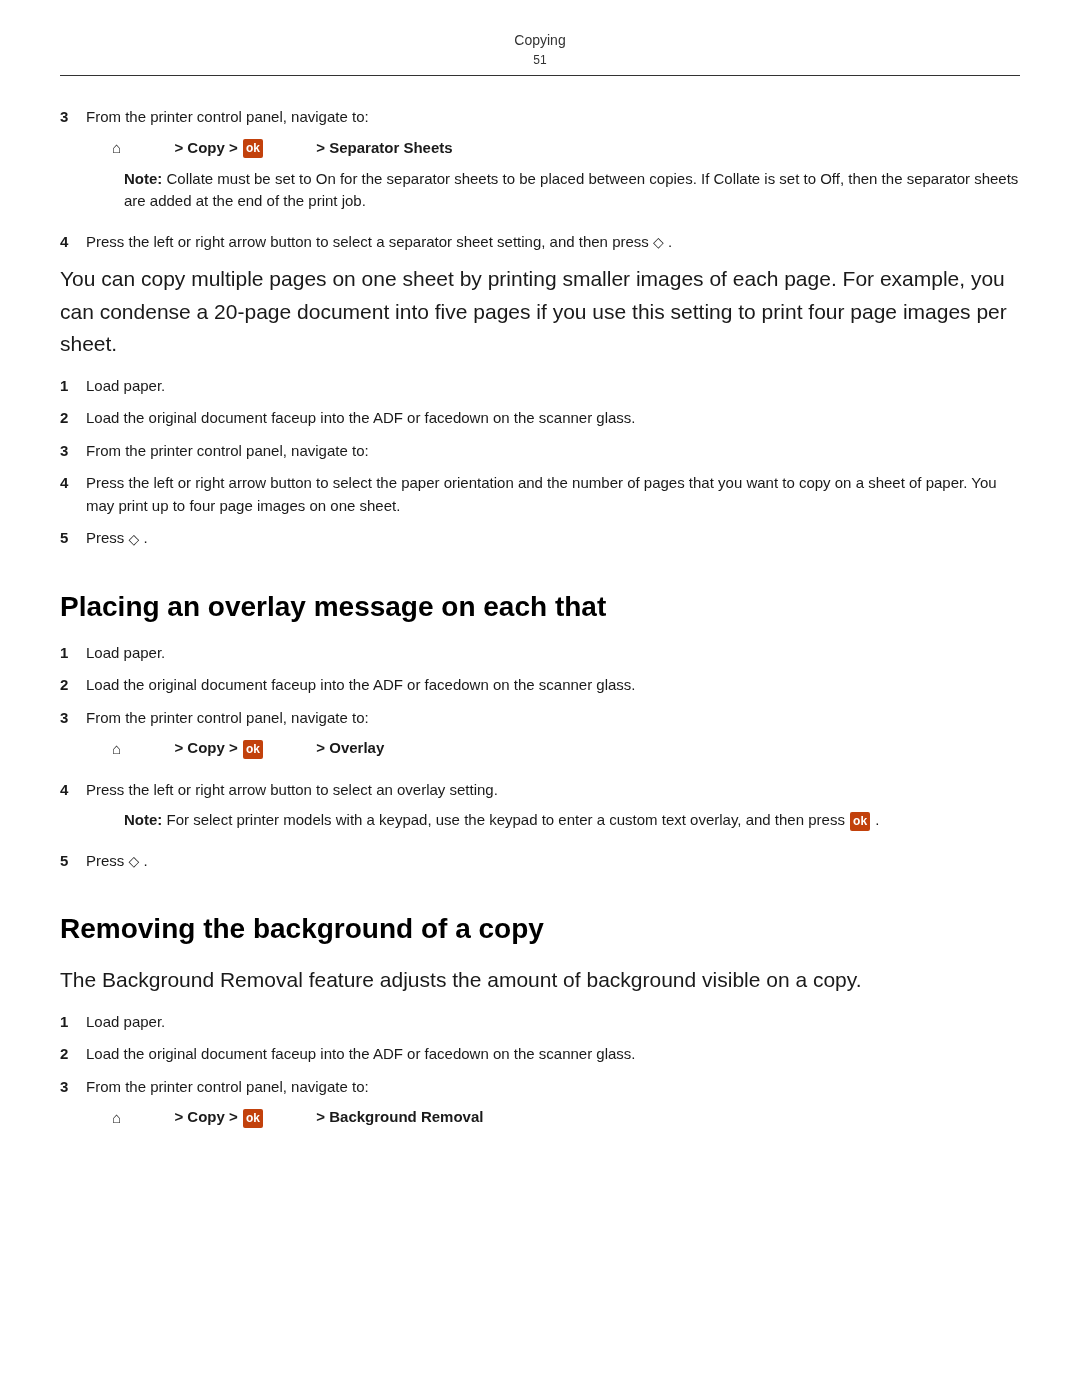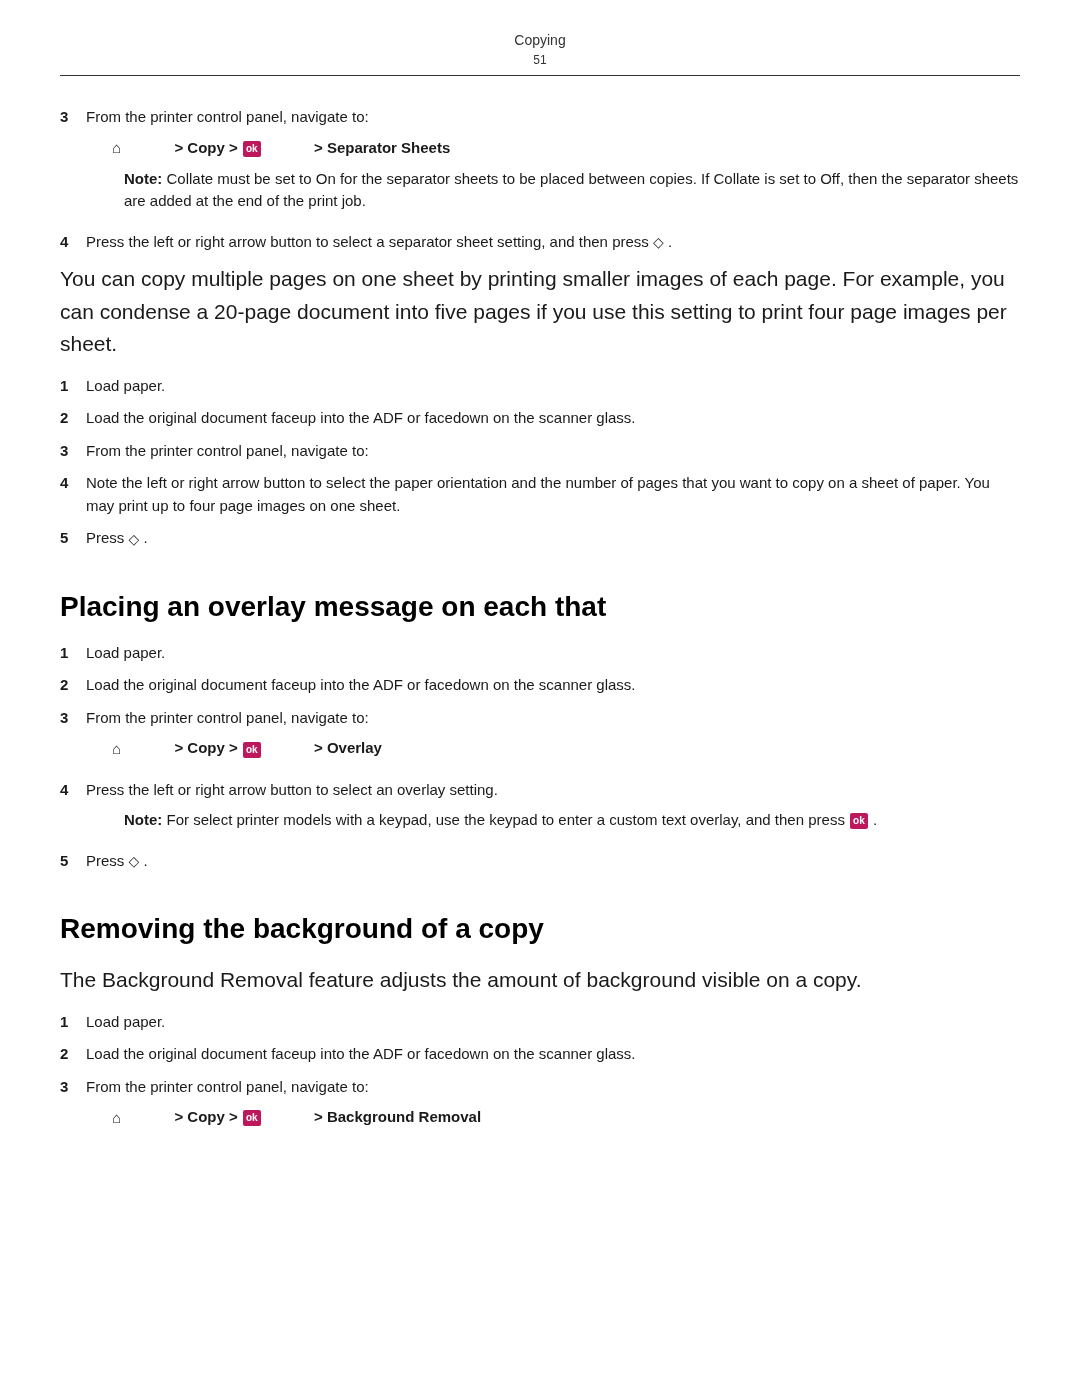--- a/index.html
+++ b/index.html
@@ -86,23 +86,23 @@
     }
 
     .section-intro {
       font-size: 21px;
       margin-bottom: 14px;
       line-height: 1.55;
     }
 
     .ok-badge {
       display: inline-block;
-      background: #be185d;
+      background: #c2410c;
       color: #fff;
-      font-size: 10px;
+      font-size: 12px;
       font-weight: bold;
       padding: 1px 3px;
       border-radius: 2px;
       vertical-align: middle;
       margin: 0 1px;
       line-height: 1.4;
     }
 
     .home-icon {
       display: inline-block;
@@ -193,21 +193,21 @@
       <div class="step-block">
         <span class="step-number">3</span>
         <div class="step-content">
           <span>From the printer control panel, navigate to:</span>
         </div>
       </div>
 
       <div class="step-block">
         <span class="step-number">4</span>
         <div class="step-content">
-          <span>Note the left or right arrow button to select the paper orientation and the number of pages that you want to copy on a sheet of paper. You may print up to four page images on one sheet.</span>
+          <span>Press the left or right arrow button to select the paper orientation and the number of pages that you want to copy on a sheet of paper. You may print up to four page images on one sheet.</span>
         </div>
       </div>
 
       <div class="step-block">
         <span class="step-number">5</span>
         <div class="step-content">
           <span>Press </span>
           <span class="diamond-icon">◇</span>
           <span>.</span>
         </div>

